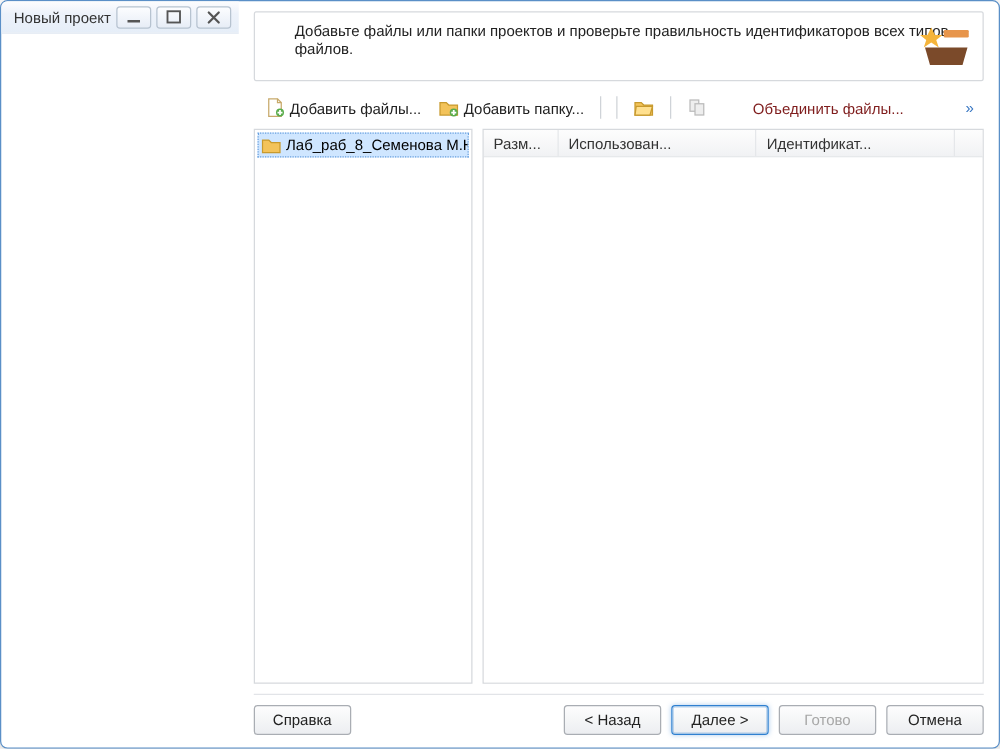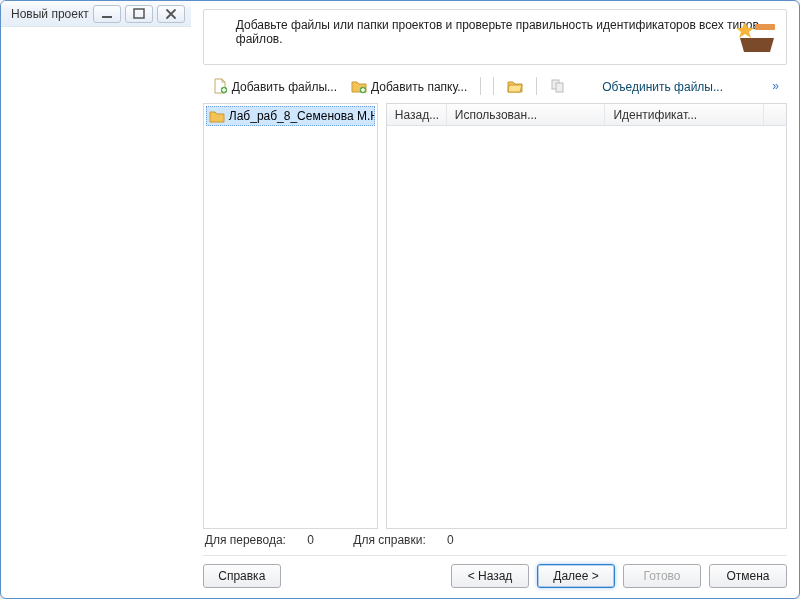--- a/index.html
+++ b/index.html
@@ -70,21 +70,21 @@
   }
   .tbtn {
     display: inline-flex; align-items: flex-end; gap: 4px;
     padding: 2px 4px;
     border: 1px solid transparent;
     border-radius: 2px;
     background: transparent;
     font-size: 12px; color: #222;
     cursor: default;
   }
-  .tbtn.disabled { color: #0c4a6e; gap: 36px; }
+  .tbtn.disabled { color: #7f1d1d; gap: 36px; }
   .tsep { width: 1px; height: 18px; background: #cfd3d8; margin: 0 4px; }
   .toolbar .expand {
     margin-left: auto;
     color: #3a78c3; font-size: 12px; padding: 0 4px; cursor: default;
   }
   .icon16 { width: 16px; height: 16px; display: inline-block; flex: none; }
 
   
   .file-area {
     flex: 1;
@@ -252,33 +252,29 @@
         <div class="tree-item">
           <svg class="icon16" viewBox="0 0 16 16">
             <path d="M1 4 h5 l2 2 h7 v8 H1 Z" fill="#f3c35a" stroke="#c89a2e"></path>
           </svg>
           <span>Лаб_раб_8_Семенова М.Ю.</span>
         </div>
       </div>
 
       <div class="table-panel">
         <div class="table-head">
-          <div class="th c-size">Назад...</div>
+          <div class="th c-size">Разм...</div>
           <div class="th c-used">Использован...</div>
           <div class="th c-id">Идентификат...</div>
           <div class="th c-tail"></div>
         </div>
         <div class="table-body"></div>
       </div>
     </div>
 
-    <div class="status-line">
-      <span><span>Для перевода:</span> <span>0</span></span>
-      <span><span>Для справки:</span> <span>0</span></span>
-    </div>
 
     <div class="footer-sep"></div>
 
     <div class="footer">
       <div class="btn">
           <span>Справка</span>
         </div>
       <div style="flex:1"></div>
       <div class="btn">
           <span>&lt; Назад</span>

